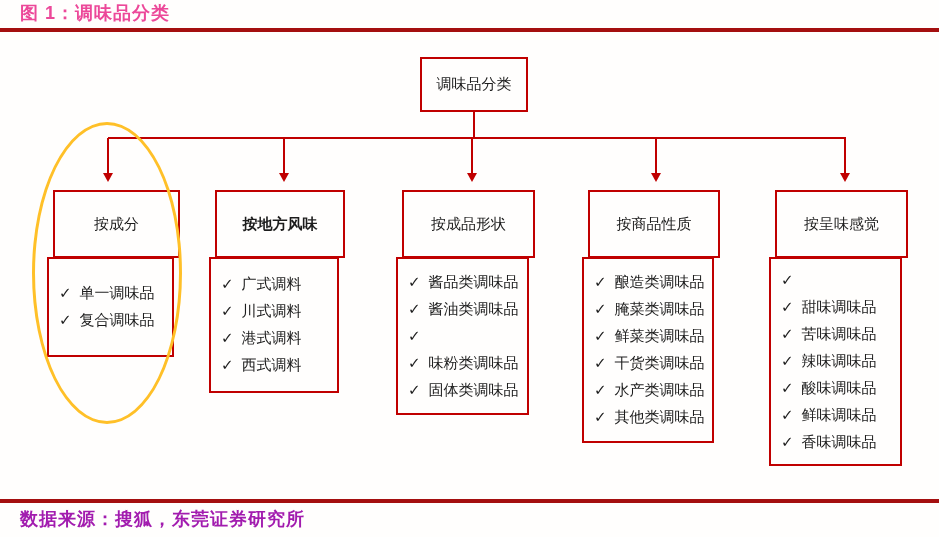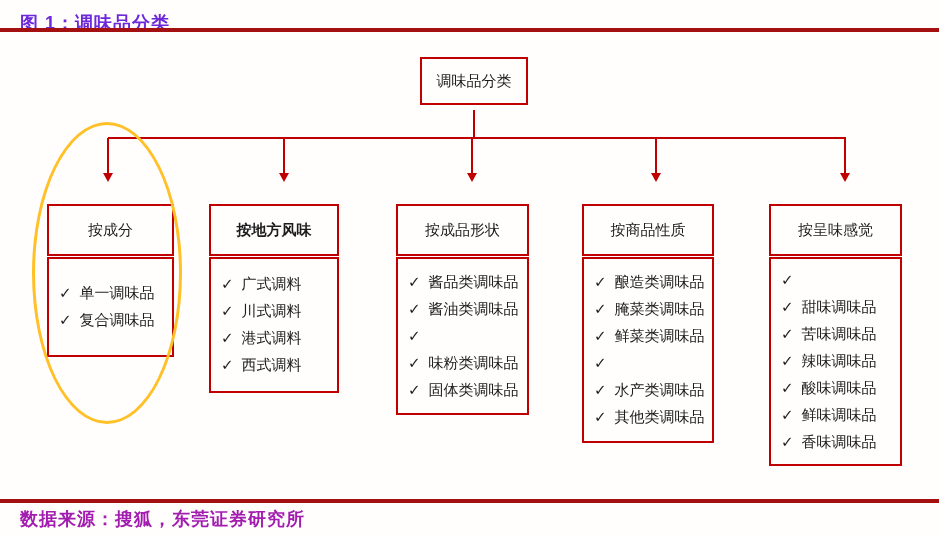--- a/index.html
+++ b/index.html
@@ -11,24 +11,24 @@
   .page {
     position: relative;
     width: 939px;
     height: 537px;
     background: #fffefd;
     overflow: hidden;
   }
   .figure-title {
     position: absolute;
     left: 20px;
-    top: 11px;
+    top: 1px;
     font-size: 18px;
     font-weight: bold;
-    color: #6d28d9;
+    color: #ec4899;
     letter-spacing: 1px;
     white-space: nowrap;
   }
   .rule {
     position: absolute;
     left: 0;
     width: 939px;
     height: 4px;
     background: var(--rule-red);
   }
@@ -60,26 +60,27 @@
     align-items: center;
     justify-content: center;
     font-family: "DejaVu Serif", serif;
     font-size: 15px;
     color: #1c1c1c;
   }
   .root-box {
     left: 420px;
     top: 25px;
     width: 108px;
-    height: 48px;
+    height: 55px;
     font-size: 15px;
   }
   .header-box {
-    top: 172px;
-    height: 52px;
+    top: 158px;
+    height: 68px;
+    margin-left: 6px;
   }
   .list-box {
     top: 225px;
     flex-direction: column;
     align-items: flex-start;
     justify-content: center;
     padding-left: 10px;
     padding-right: 4px;
   }
   .list-item {
@@ -212,20 +213,21 @@
           <div class="list-item">
             <span class="check-mark">✓</span>
             <span>腌菜类调味品</span>
           </div>
           <div class="list-item">
             <span class="check-mark">✓</span>
             <span>鲜菜类调味品</span>
           </div>
           <div class="list-item">
             <span class="check-mark">✓</span>
+            <span>干货类调味品</span>
           </div>
           <div class="list-item">
             <span class="check-mark">✓</span>
             <span>水产类调味品</span>
           </div>
           <div class="list-item">
             <span class="check-mark">✓</span>
             <span>其他类调味品</span>
           </div>
         </div>

